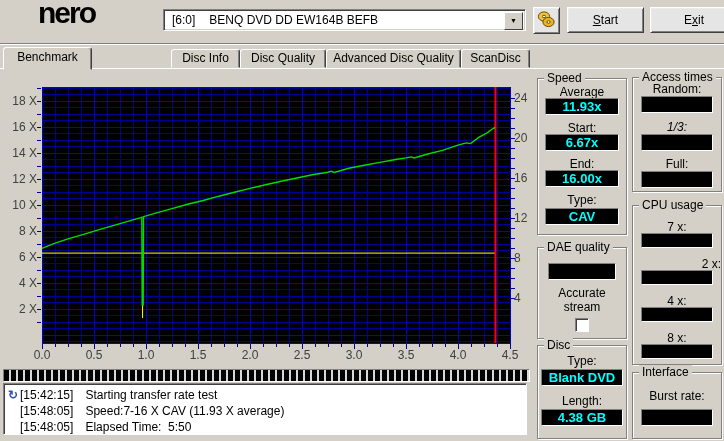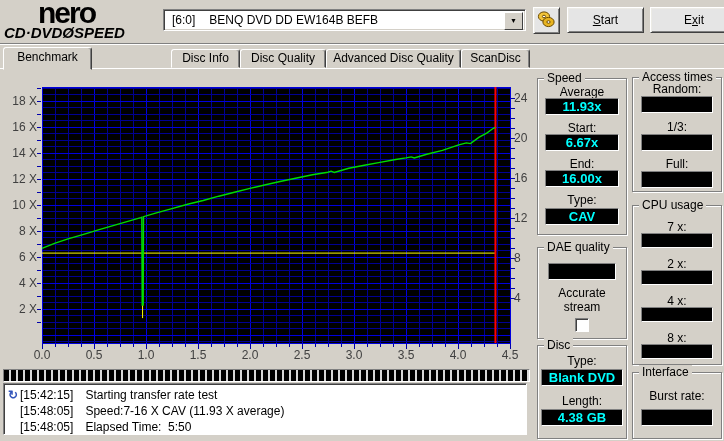--- a/index.html
+++ b/index.html
@@ -68,21 +68,20 @@
   .log-text{margin-left:12px;white-space:pre;}
 </style>
 </head>
 <body>
 
 <div class="window">
 
   <div class="topbar">
     <div class="logo">
       <div class="logo-nero">nero</div>
-      <div class="logo-sub">CD·DVDØSPEED</div>
     </div>
 
     <div class="combo">
       <span>[6:0]</span><span style="margin-left:14px">BENQ DVD DD EW164B BEFB</span>
       <div class="combo-btn">▼</div>
     </div>
 
     <button class="btn" style="left:533px;top:7px;width:27px;height:27px;">
       <svg width="19" height="17" viewBox="0 0 19 17">
         <ellipse cx="7" cy="5.5" rx="5.6" ry="4.6" fill="#f2c43a" stroke="#6b4a00"></ellipse>
@@ -329,31 +328,31 @@
     <div class="lbl" style="top:8px;">Type:</div>
     <div class="lcd" style="left:3px;top:23px;width:80px;">Blank DVD</div>
     <div class="lbl" style="top:48px;">Length:</div>
     <div class="lcd" style="left:3px;top:63px;width:80px;">4.38 GB</div>
   </div>
 
   <div class="gb" style="left:632px;top:77px;width:88px;height:113px;">
     <span class="legend">Access times</span>
     <div class="lbl" style="top:4px;">Random:</div>
     <div class="lcd" style="left:8px;top:18px;width:70px;"></div>
-    <div class="lbl" style="top:42px;">1/3:</div>
+    <div class="lbl" style="top:42px;font-style:italic;">1/3:</div>
     <div class="lcd" style="left:8px;top:56px;width:70px;"></div>
     <div class="lbl" style="top:79px;">Full:</div>
     <div class="lcd" style="left:8px;top:93px;width:70px;"></div>
   </div>
 
   <div class="gb" style="left:632px;top:205px;width:88px;height:158px;">
     <span class="legend">CPU usage</span>
     <div class="lbl" style="top:14px;">7 x:</div>
     <div class="lcd" style="left:8px;top:27px;width:70px;height:13px;"></div>
-    <div class="lbl" style="top:51px;">2 x:</div>
+    <div class="lbl" style="top:51px;text-align:right;">2 x:</div>
     <div class="lcd" style="left:8px;top:64px;width:70px;height:13px;"></div>
     <div class="lbl" style="top:88px;">4 x:</div>
     <div class="lcd" style="left:8px;top:101px;width:70px;height:13px;"></div>
     <div class="lbl" style="top:125px;">8 x:</div>
     <div class="lcd" style="left:8px;top:138px;width:70px;height:13px;"></div>
   </div>
 
   <div class="gb" style="left:632px;top:372px;width:88px;height:65px;">
     <span class="legend">Interface</span>
     <div class="lbl" style="top:16px;">Burst rate:</div>

